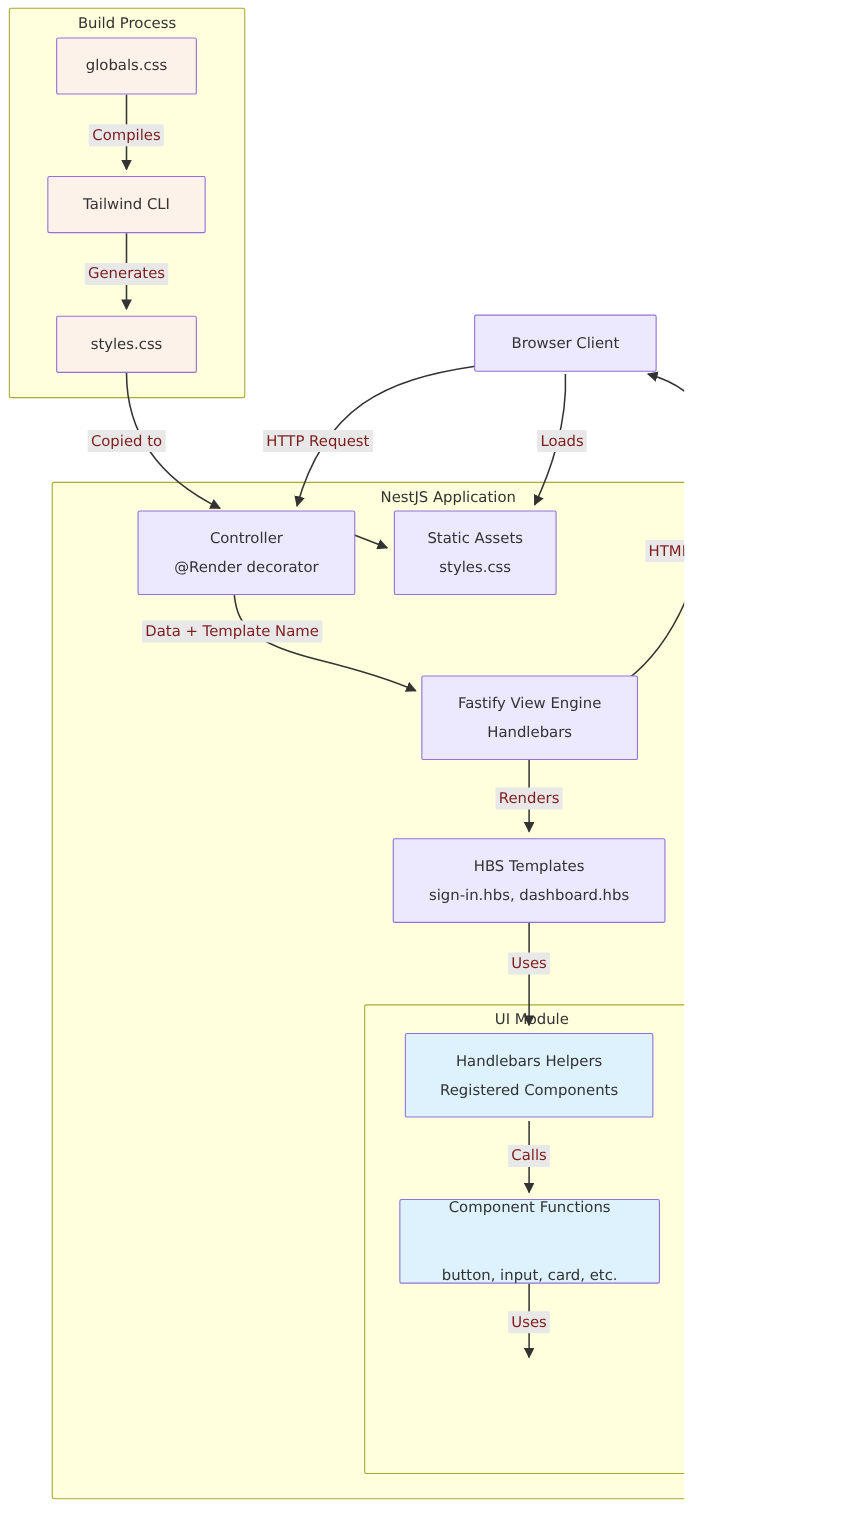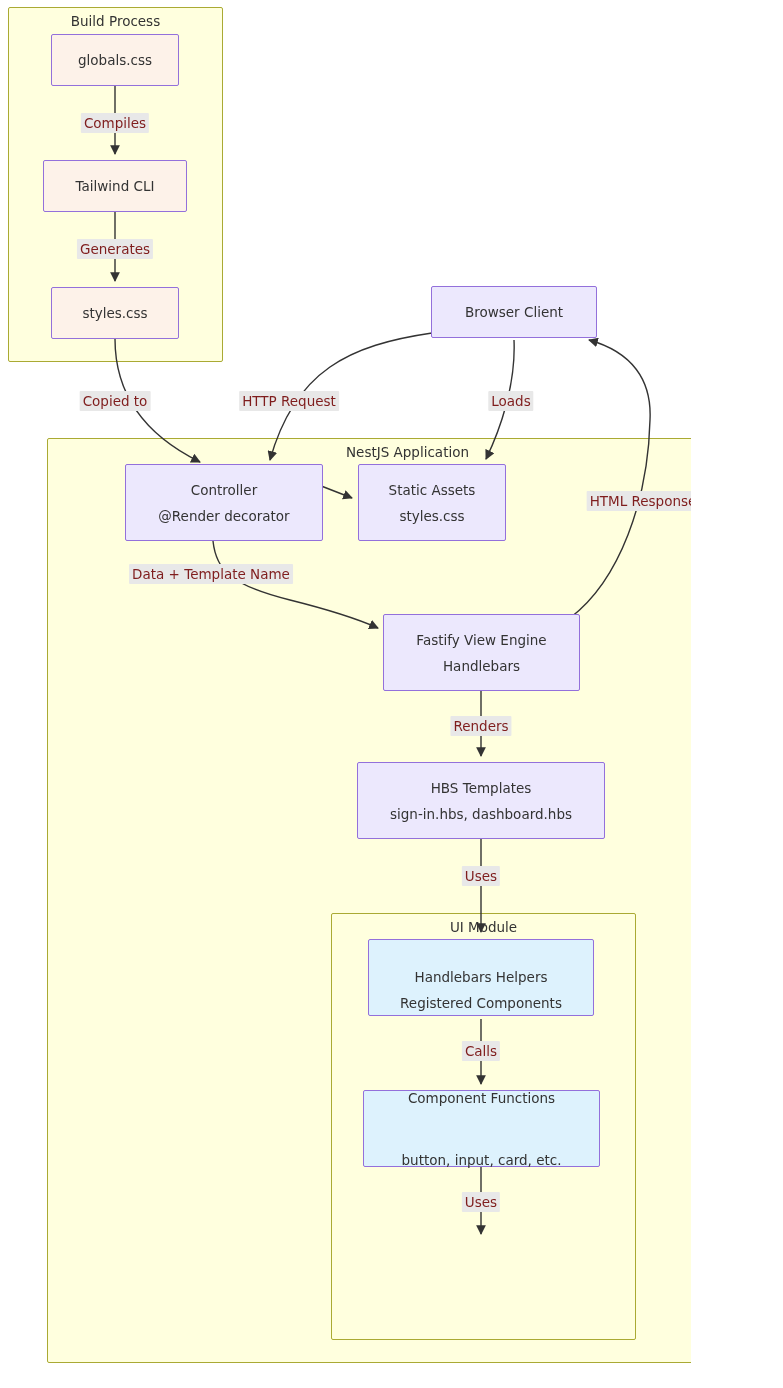--- a/index.html
+++ b/index.html
@@ -3,21 +3,21 @@
 <meta charset="utf-8">
 <style>
   * { box-sizing: border-box; }
   html, body {
     margin: 0; padding: 0;
     background: #ffffff;
     font-family: "DejaVu Sans", "Liberation Sans", sans-serif;
   }
   #canvas {
     position: relative;
-    width: 691px;
+    width: 622px;
     height: 1388px;
     background: #ffffff;
     overflow: hidden;
   }
   svg.edges {
     position: absolute;
     left: 0; top: 0;
     width: 783px; height: 1388px;
     pointer-events: none;
   }
@@ -148,21 +148,21 @@
   <div class="node purple" style="left:383px; top:614px; width:197px; height:77px;">
     <span class="ln">Fastify View Engine</span>
     <span class="ln">Handlebars</span>
   </div>
 
   <div class="node purple" style="left:357px; top:762px; width:248px; height:77px;">
     <span class="ln">HBS Templates</span>
     <span class="ln">sign-in.hbs, dashboard.hbs</span>
   </div>
 
-  <div class="node blue" style="left:368px; top:939px; width:226px; height:77px;justify-content:flex-end;">
+  <div class="node blue" style="left:368px; top:939px; width:226px; height:77px;">
     <span class="ln">Handlebars Helpers</span>
     <span class="ln">Registered Components</span>
   </div>
 
   <div class="node blue" style="left:363px; top:1090px; width:237px; height:77px;gap:36px;">
     <span class="ln">Component Functions</span>
     <span class="ln">button, input, card, etc.</span>
   </div>
 
 

